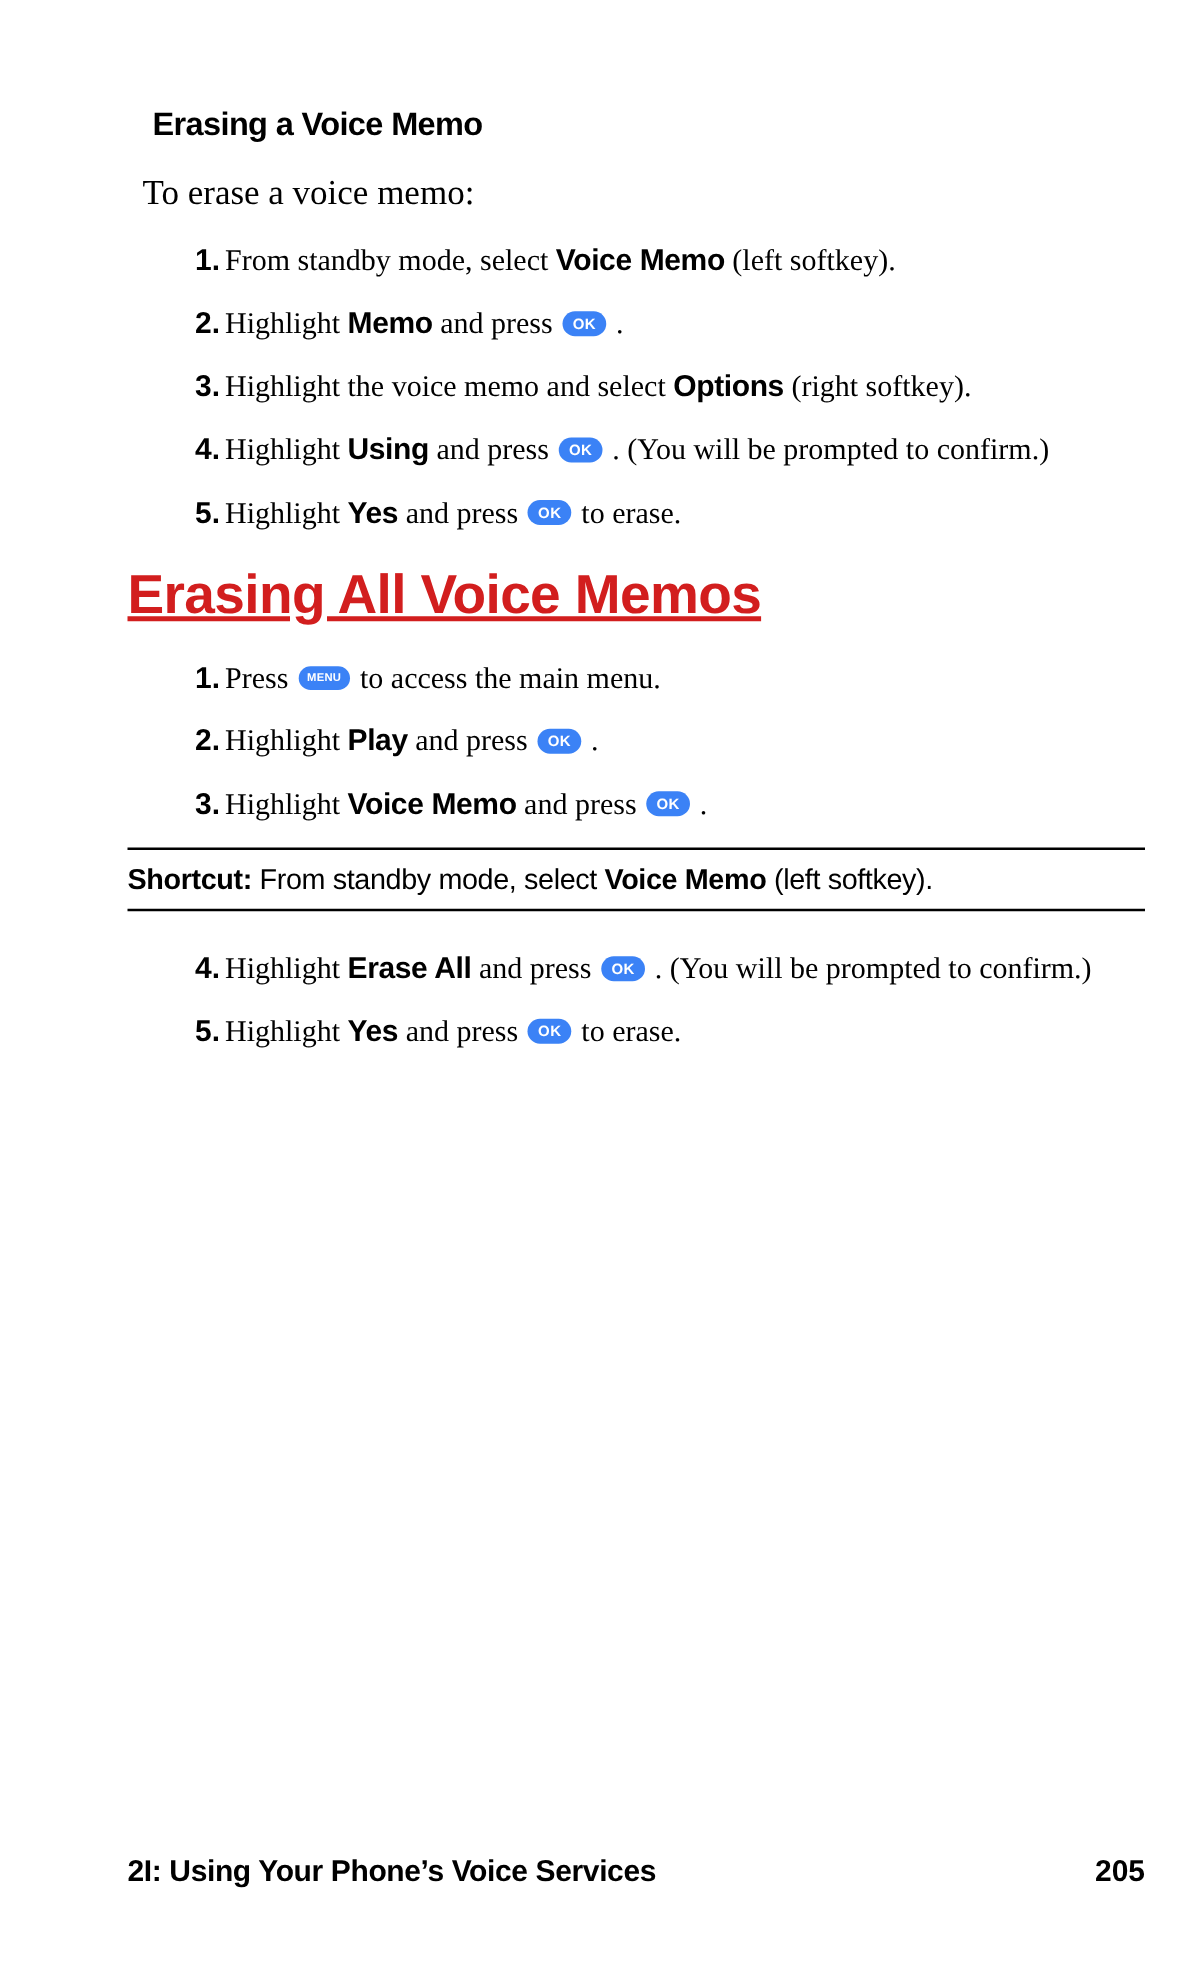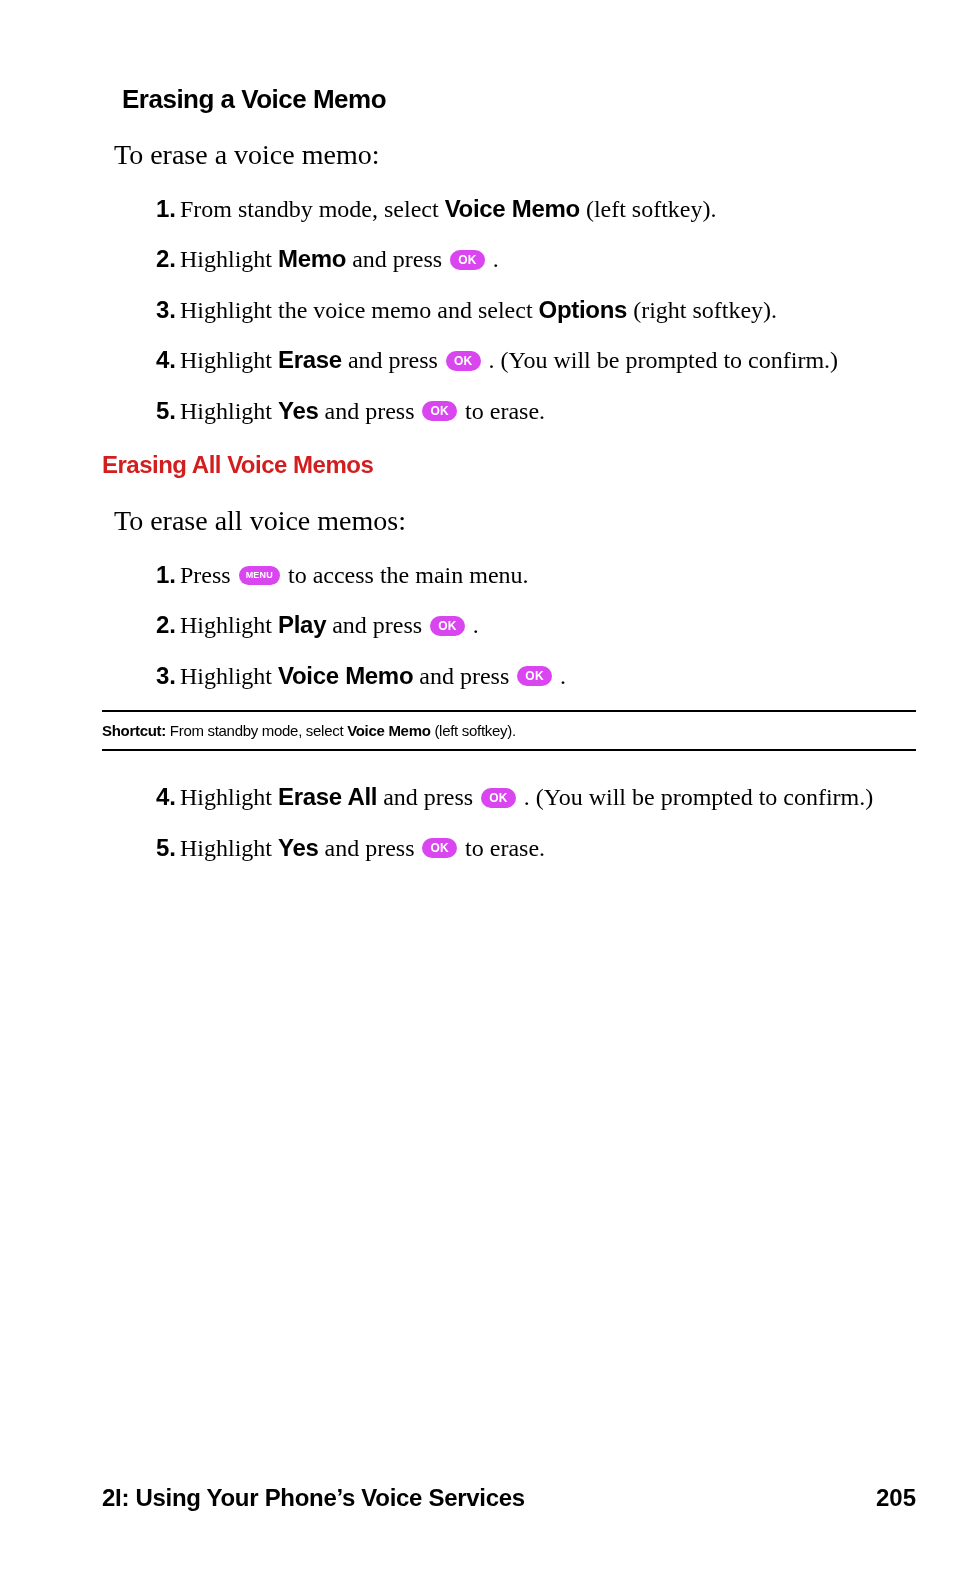--- a/index.html
+++ b/index.html
@@ -1,27 +1,27 @@
 <!DOCTYPE html>
 <html><head>
 <meta charset="utf-8">
 <style>
   * { margin: 0; padding: 0; box-sizing: border-box; }
   html, body { width: 954px; height: 1590px; background: #fff; font-family: Georgia, 'Times New Roman', serif; color: #000; }
   .page { position: relative; width: 954px; height: 1590px; padding: 84px 70px 0 70px; margin-left: 32px; }
   .subheading { font-family: Arial, Helvetica, sans-serif; font-weight: 700; font-size: 26px; letter-spacing: -0.5px; margin-left: 20px; margin-bottom: 24px; }
-  .major-heading { font-family: Arial, Helvetica, sans-serif; font-weight: 700; font-size: 24px; color: #d21e1e; letter-spacing: -0.5px; margin: 24px 0 26px 0; }
+  .major-heading { font-family: Arial, Helvetica, sans-serif; font-weight: 700; font-size: 44px; color: #d21e1e; letter-spacing: -0.5px; margin: 24px 0 26px 0; text-decoration: underline; }
   .intro { font-size: 28px; margin-left: 12px; margin-bottom: 22px; }
   .steps { list-style: none; margin-left: 78px; margin-right: 40px; }
   .steps li { font-size: 24px; line-height: 1.35; margin-bottom: 18px; padding-left: 0; position: relative; }
   .num { font-family: Arial, Helvetica, sans-serif; font-weight: 700; position: absolute; left: -34px; top: 0; width: 30px; text-align: right; }
   .b { font-family: Arial, Helvetica, sans-serif; font-weight: 700; letter-spacing: -0.3px; }
-  .pill { display: inline-block; vertical-align: middle; background: #d946ef; color: #fff; font-family: Arial, Helvetica, sans-serif; font-weight: 700; font-size: 12px; line-height: 1; padding: 4px 8px 4px 8px; border-radius: 11px; position: relative; top: -2px; margin: 0 2px; letter-spacing: 0.3px; }
+  .pill { display: inline-block; vertical-align: middle; background: #3b82f6; color: #fff; font-family: Arial, Helvetica, sans-serif; font-weight: 700; font-size: 12px; line-height: 1; padding: 4px 8px 4px 8px; border-radius: 11px; position: relative; top: -2px; margin: 0 2px; letter-spacing: 0.3px; }
   .pill.menu { font-size: 9px; padding: 5px 7px; letter-spacing: 0.2px; }
-  .shortcut-box { border-top: 2.5px solid #000; border-bottom: 2.5px solid #000; padding: 10px 6px 10px 0; margin: 10px 0 30px 0; font-family: Arial, Helvetica, sans-serif; font-size: 15px; letter-spacing: -0.3px; }
+  .shortcut-box { border-top: 2.5px solid #000; border-bottom: 2.5px solid #000; padding: 10px 6px 10px 0; margin: 10px 0 30px 0; font-family: Arial, Helvetica, sans-serif; font-size: 23px; letter-spacing: -0.3px; }
   .shortcut-label { font-weight: 700; }
   .footer { position: absolute; bottom: 78px; left: 70px; right: 70px; }
   .footer-line1 { font-family: Arial, Helvetica, sans-serif; font-weight: 300; font-size: 24px; color: #555; letter-spacing: -0.2px; margin-bottom: 4px; }
   .footer-line2 { display: flex; justify-content: space-between; align-items: baseline; }
   .footer-subsection { font-family: Arial, Helvetica, sans-serif; font-weight: 700; font-size: 24px; letter-spacing: -0.3px; }
   .footer-page { font-family: Arial, Helvetica, sans-serif; font-weight: 700; font-size: 24px; }
 </style>
 </head>
 <body>
 
@@ -37,30 +37,29 @@
     <li>
       <span class="num">2.</span>
       <span>Highlight </span><span class="b">Memo</span><span> and press </span><span class="pill">OK</span><span> .</span>
     </li>
     <li>
       <span class="num">3.</span>
       <span>Highlight the voice memo and select </span><span class="b">Options</span><span> (right softkey).</span>
     </li>
     <li>
       <span class="num">4.</span>
-      <span>Highlight </span><span class="b">Erase</span><span> and press </span><span class="pill">OK</span><span> . (You will be prompted to confirm.)</span>
+      <span>Highlight </span><span class="b">Using</span><span> and press </span><span class="pill">OK</span><span> . (You will be prompted to confirm.)</span>
     </li>
     <li>
       <span class="num">5.</span>
       <span>Highlight </span><span class="b">Yes</span><span> and press </span><span class="pill">OK</span><span> to erase.</span>
     </li>
   </ol>
 
   <div class="major-heading">Erasing All Voice Memos</div>
-  <div class="intro">To erase all voice memos:</div>
   <ol class="steps">
     <li>
       <span class="num">1.</span>
       <span>Press </span><span class="pill menu">MENU</span><span> to access the main menu.</span>
     </li>
     <li>
       <span class="num">2.</span>
       <span>Highlight </span><span class="b">Play</span><span> and press </span><span class="pill">OK</span><span> .</span>
     </li>
     <li>

